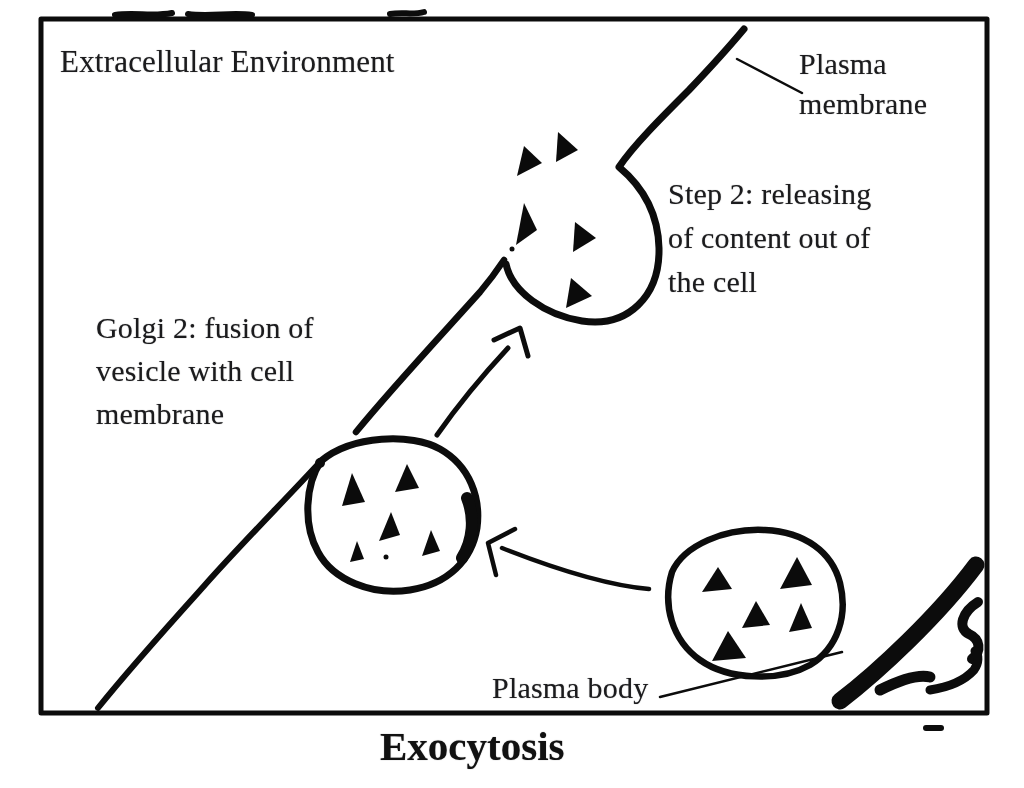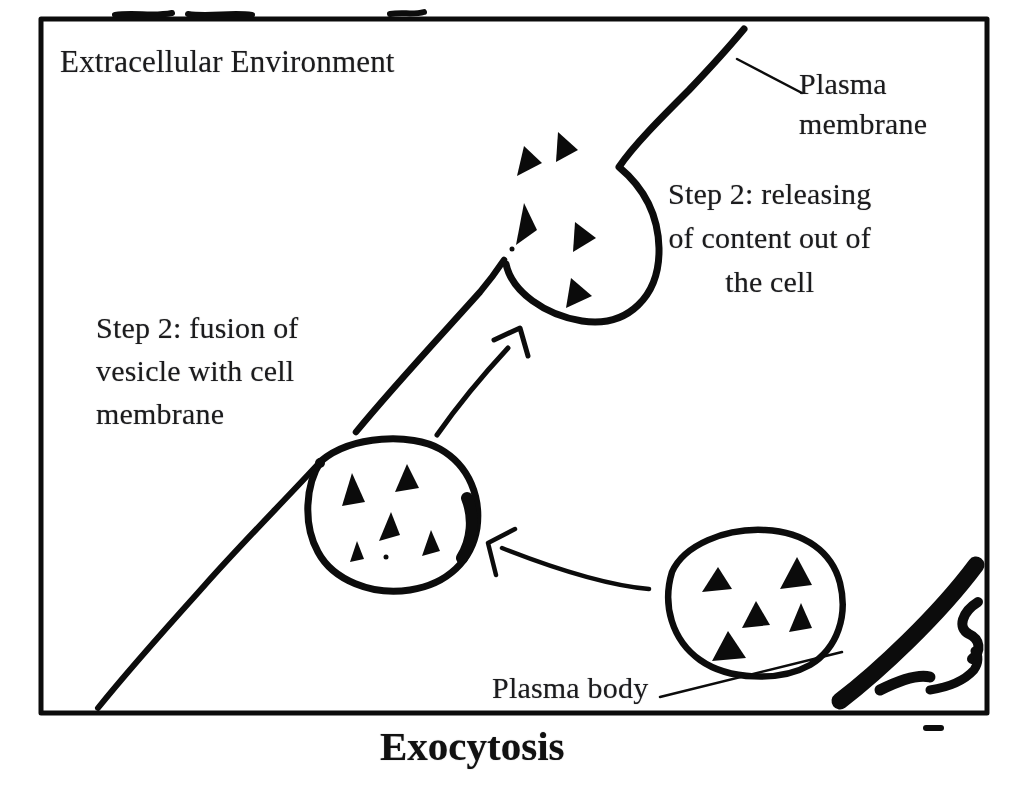--- a/index.html
+++ b/index.html
@@ -6,21 +6,21 @@
   #stage{
     position:relative;width:1024px;height:788px;background:#ffffff;
     font-family:Liberation Serif, serif;overflow:hidden;
   }
   #drawing{position:absolute;left:0;top:0;}
   .lbl{
     position:absolute;color:#1b1b1d;white-space:pre-line;
     text-shadow:0 0 1px rgba(20,20,20,.45);
     letter-spacing:.2px;line-height:44px;font-size:30px;
   }
-  .lbl-small{line-height:40px;margin-top:20px;}
+  .lbl-small{line-height:40px;}
   .title{
     position:absolute;left:380px;top:722px;width:330px;
     font-weight:bold;font-size:41px;color:#111;
     text-shadow:0 0 1px rgba(0,0,0,.5);
   }
 </style>
 </head>
 <body>
 
 <div id="stage">
@@ -103,25 +103,25 @@
         </g>
       </g>
     </g>
   </svg>
 
   <div class="lbl" style="left:60px;top:40px;font-size:31px;">Extracellular Environment</div>
 
   <div class="lbl lbl-small" style="left:799px;top:44px;">Plasma
 membrane</div>
 
-  <div class="lbl" style="left:668px;top:172px;text-align:center;">Step 2: releasing
+  <div class="lbl" style="left:668px;top:172px;">Step 2: releasing
 of content out of
 the cell</div>
 
-  <div class="lbl" style="left:96px;top:306px;line-height:43px;">Step 2: fusion of
+  <div class="lbl" style="left:96px;top:306px;line-height:43px;">Golgi 2: fusion of
 vesicle with cell
 membrane</div>
 
 
   <div class="lbl" style="left:492px;top:666px;">Plasma body</div>
 
   <div class="title">Exocytosis</div>
 </div>
 
 </body></html>

